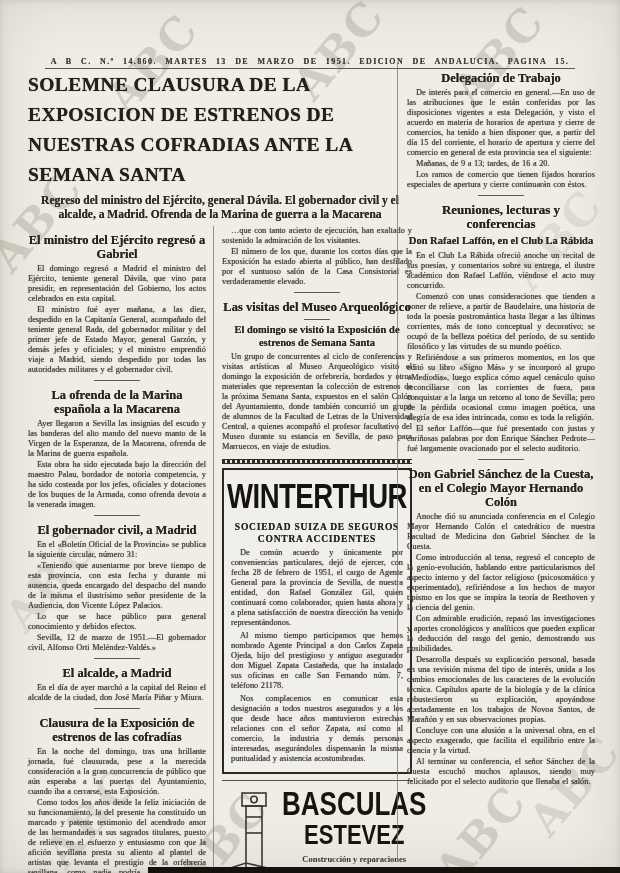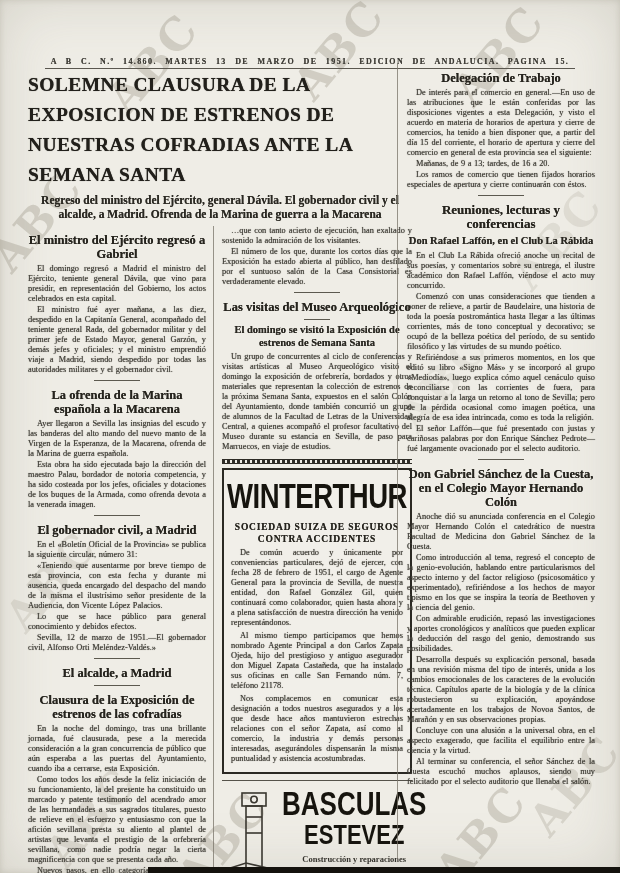--- a/index.html
+++ b/index.html
@@ -119,20 +119,21 @@
         <p class="body">Ayer llegaron a Sevilla las insignias del escudo y las banderas del alto mando del nuevo manto de la Virgen de la Esperanza, de la Macarena, ofrenda de la Marina de guerra española.</p>
         <p class="body">Esta obra ha sido ejecutada bajo la dirección del maestro Palau, bordador de notoria competencia, y ha sido costeada por los jefes, oficiales y dotaciones de los buques de la Armada, como ofrenda devota a la venerada imagen.</p>
         <div class="sep"></div>
         <h3 class="stitle">El gobernador civil, a Madrid</h3>
         <p class="body">En el «Boletín Oficial de la Provincia» se publica la siguiente circular, número 31:</p>
         <p class="body">«Teniendo que ausentarme por breve tiempo de esta provincia, con esta fecha y durante mi ausencia, queda encargado del despacho del mando de la misma el ilustrísimo señor presidente de la Audiencia, don Vicente López Palacios.</p>
         <p class="body">Lo que se hace público para general conocimiento y debidos efectos.</p>
         <p class="body">Sevilla, 12 de marzo de 1951.—El gobernador civil, Alfonso Orti Meléndez-Valdés.»</p>
         <div class="sep"></div>
         <h3 class="stitle">El alcalde, a Madrid</h3>
+        <p class="body">En el día de ayer marchó a la capital del Reino el alcalde de la ciudad, don José María Piñar y Miura.</p>
         <div class="sep"></div>
         <h3 class="stitle">Clausura de la Exposición de estrenos de las cofradías</h3>
         <p class="body">En la noche del domingo, tras una brillante jornada, fué clausurada, pese a la merecida consideración a la gran concurrencia de público que aún esperaba a las puertas del Ayuntamiento, cuando iba a cerrarse, esta Exposición.</p>
         <p class="body">Como todos los años desde la feliz iniciación de su funcionamiento, la del presente ha constituido un marcado y patente testimonio del acendrado amor de las hermandades a sus sagrados titulares, puesto de relieve en el esfuerzo y entusiasmo con que la afición sevillana presta su aliento al plantel de artistas que levanta el prestigio de la orfebrería sevillana, como nadie podría negar la cierta magnificencia con que se presenta cada año.</p>
         <p class="body">Nuevos pasos, en ello categoría de las mejores, comparecían en posible laboriosidad del día de la Exposición: cual frontal de los respiraderos del paso de palio de la portada de la Trinidad, que por primera vez figura en la Exposición; las andas y otras piezas de esta procedencia; una magnífica obra de plata cincelada, entre otras pequeñas y preciosas imágenes primorosas; la labor de los Reyes, la Presentación y la de la Amargura, que en sendas capillas van en la parte delantera, y que por su gran riqueza admiraron a los aficionados.</p>
       </div>
 
       <div class="c2">
         <p class="body">…que con tanto acierto de ejecución, han exaltado y sostenido la admiración de los visitantes.</p>
         <p class="body">El número de los que, durante los cortos días que la Exposición ha estado abierta al público, han desfilado por el suntuoso salón de la Casa Consistorial es verdaderamente elevado.</p>

